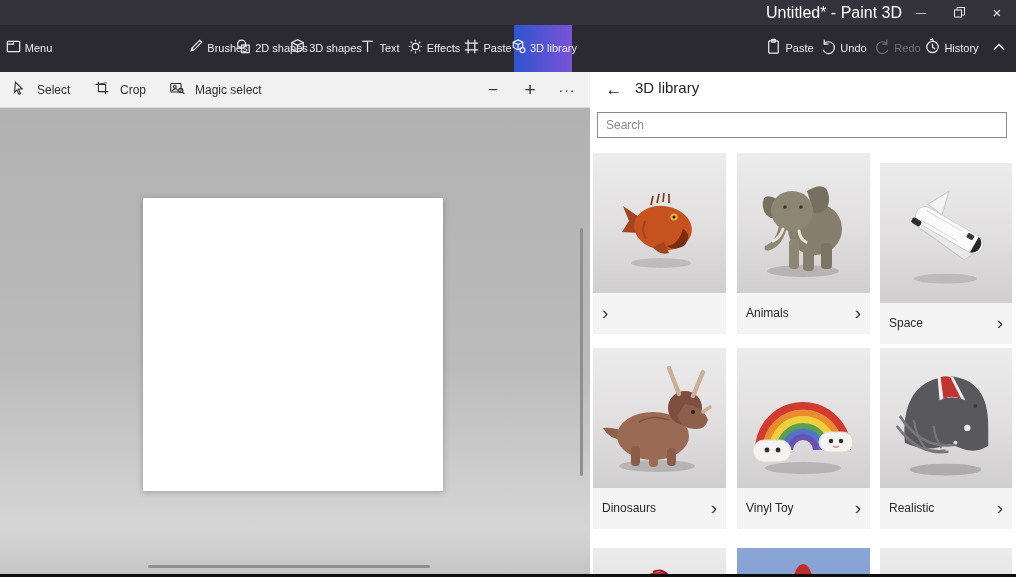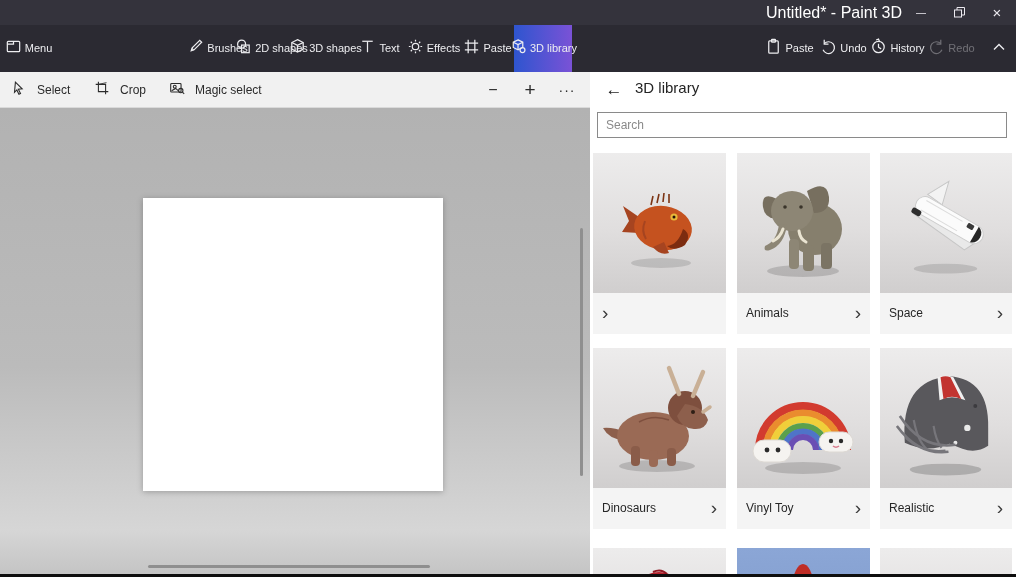--- a/index.html
+++ b/index.html
@@ -190,38 +190,38 @@
       </div>
       <div class="rtool">
         <span>
           <svg viewBox="0 0 20 20">
               <path d="M5.5 7 A6.2 6.2 0 1 1 4.3 13.5"></path>
               <path d="M5.5 3 V7.4 H10"></path>
             </svg>
         </span>
         <span class="rlabel">Undo</span>
       </div>
+      <div class="rtool disabled">
+        <span>
+          <svg viewBox="0 0 20 20">
+              <path d="M14.5 7 A6.2 6.2 0 1 0 15.7 13.5"></path>
+              <path d="M14.5 3 V7.4 H10"></path>
+            </svg>
+        </span>
+        <span class="rlabel">Redo</span>
+      </div>
       <div class="rtool">
         <span>
           <svg viewBox="0 0 20 20">
               <circle cx="10" cy="10.5" r="6"></circle>
               <path d="M10 7 V10.8 L12.8 12.5"></path>
               <path d="M7.5 3.2 L10 2.2 L11 4.6"></path>
             </svg>
         </span>
         <span class="rlabel">History</span>
-      </div>
-      <div class="rtool disabled">
-        <span>
-          <svg viewBox="0 0 20 20">
-              <path d="M14.5 7 A6.2 6.2 0 1 0 15.7 13.5"></path>
-              <path d="M14.5 3 V7.4 H10"></path>
-            </svg>
-        </span>
-        <span class="rlabel">Redo</span>
       </div>
     </div>
 
     <div class="ribbon-chevron">
       <span>
         <svg viewBox="0 0 16 16">
             <path d="M3 10.5 L8 5.5 L13 10.5"></path>
           </svg>
       </span>
     </div>
@@ -318,21 +318,21 @@
             <circle cx="64" cy="54" r="1.8" fill="#3a342a"></circle>
           <rect x="52" y="86" width="10" height="30" rx="4" fill="#8d8675"></rect>
         </svg>
       </div>
       <div class="tile-label">
         <span class="tl-text">Animals</span>
         <span class="tl-chev">›</span>
       </div>
     </div>
 
-    <div class="tile" style="left:290px;top:81px;width:132px;">
+    <div class="tile" style="left:290px;top:91px;width:132px;">
       <div class="thumb">
         <svg viewBox="0 0 133 140">
           <ellipse cx="66" cy="116" rx="32" ry="5" fill="rgba(0,0,0,0.12)"></ellipse>
           <g transform="rotate(30 66 70)">
             <polygon points="36,54 48,32 54,56" fill="#f3f3f3" stroke="#c6c6c6"></polygon>
             <polygon points="42,62 104,68 96,84 34,78" fill="#e9e9e9" stroke="#c6c6c6"></polygon>
             <rect x="30" y="56" width="76" height="19" rx="9.5" fill="#fbfbfb" stroke="#cccccc"></rect>
             <path d="M97 56.5 a9.5 9.5 0 0 1 0 18 z" fill="#262626"></path>
             <rect x="86" y="58" width="7" height="5" rx="1" fill="#3a3a3a"></rect>
             <path d="M38 60 H80 M38 71 H80" stroke="#dcdcdc" stroke-width="1"></path>

